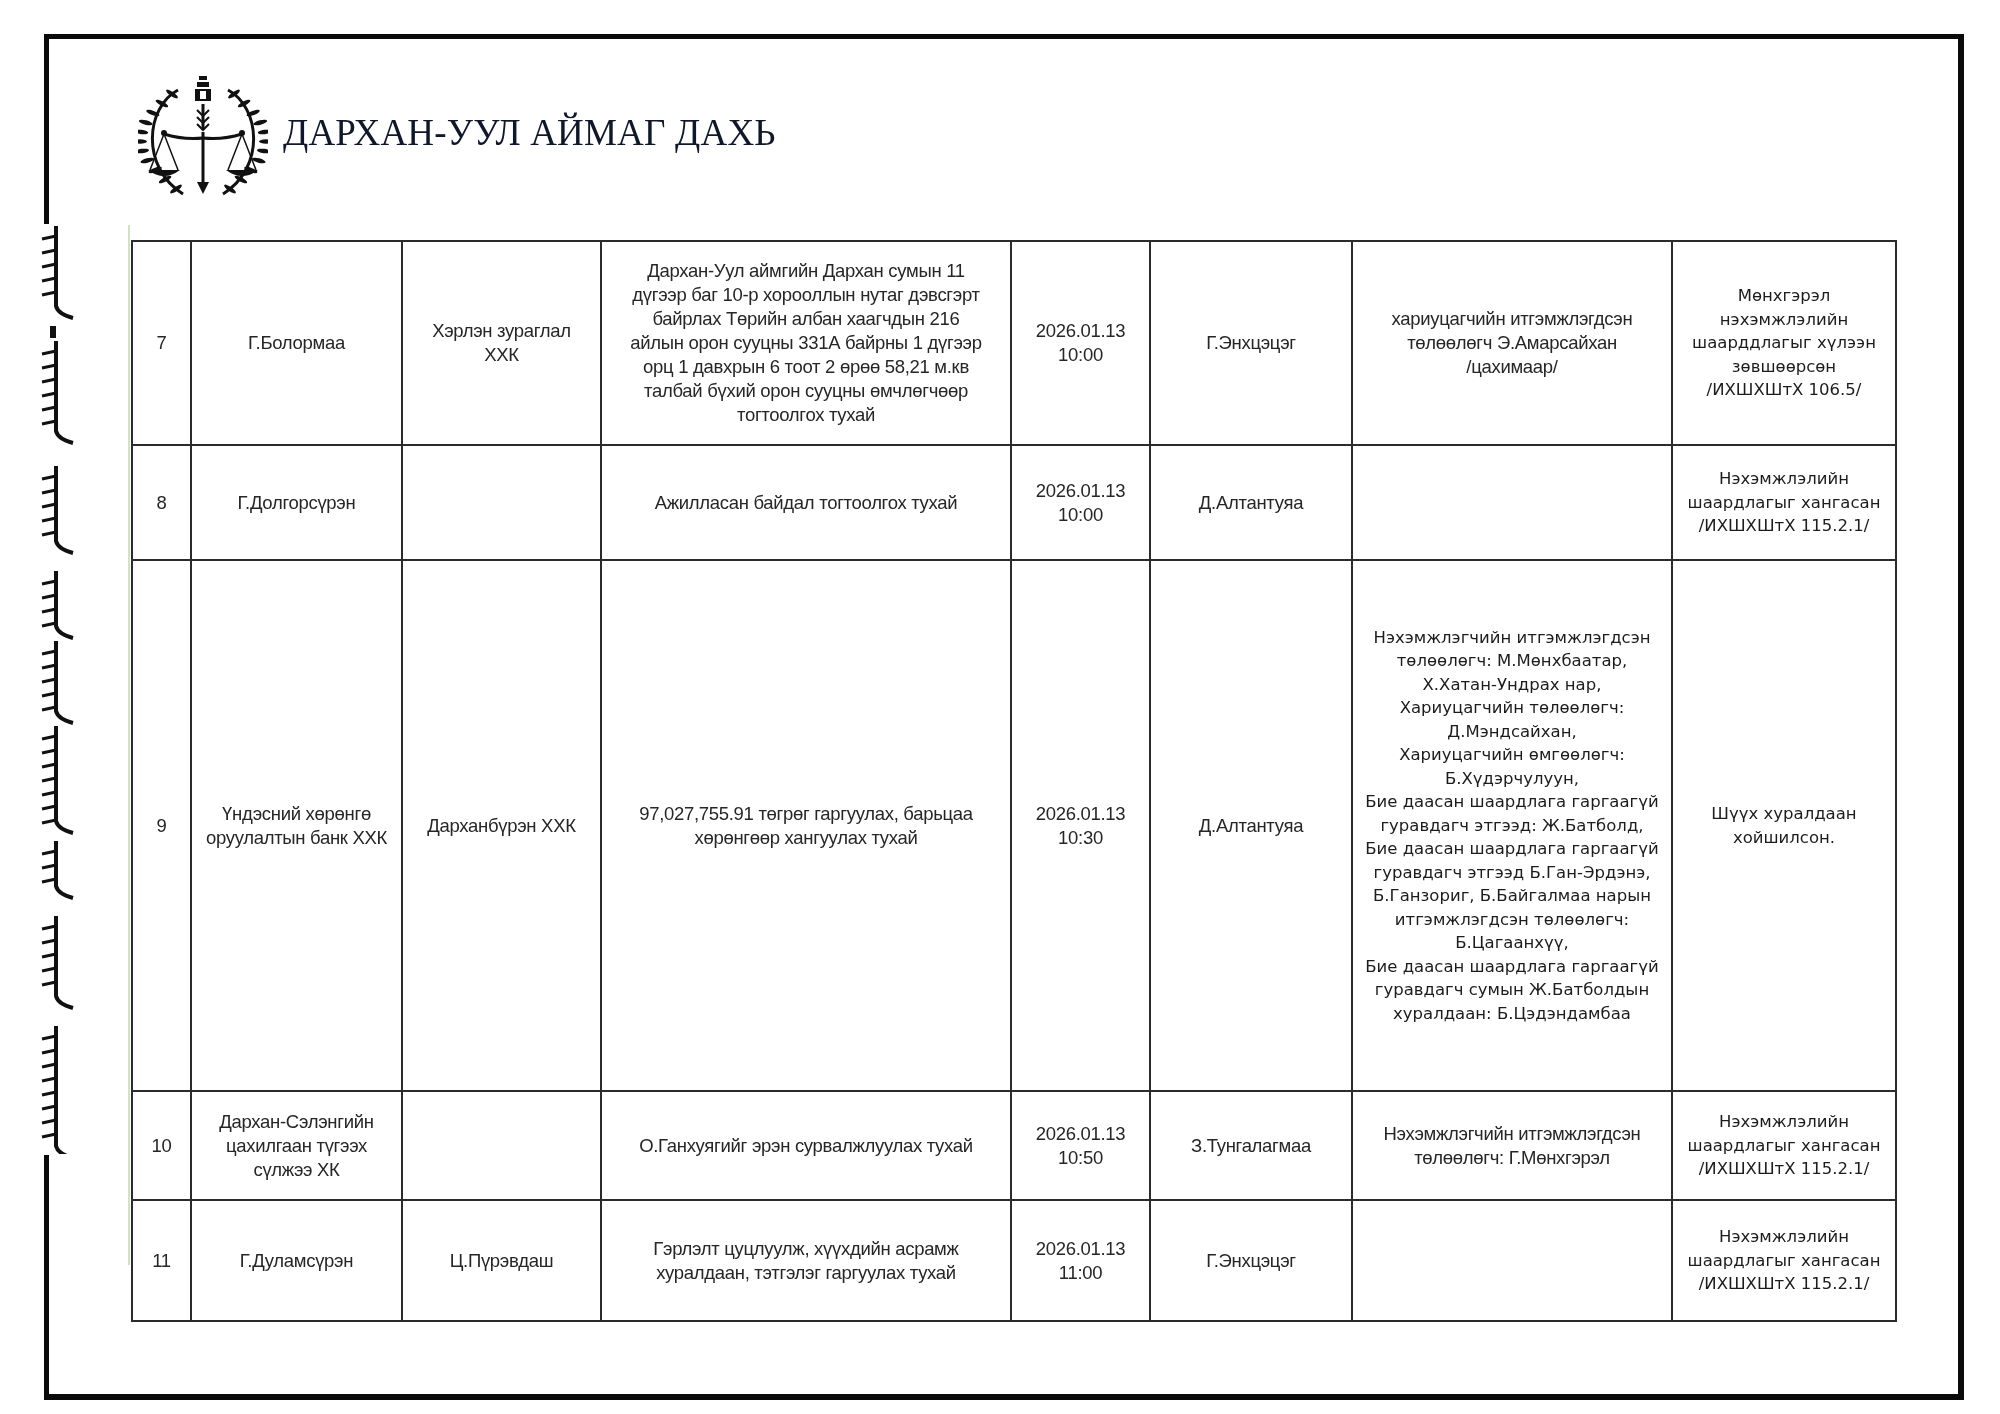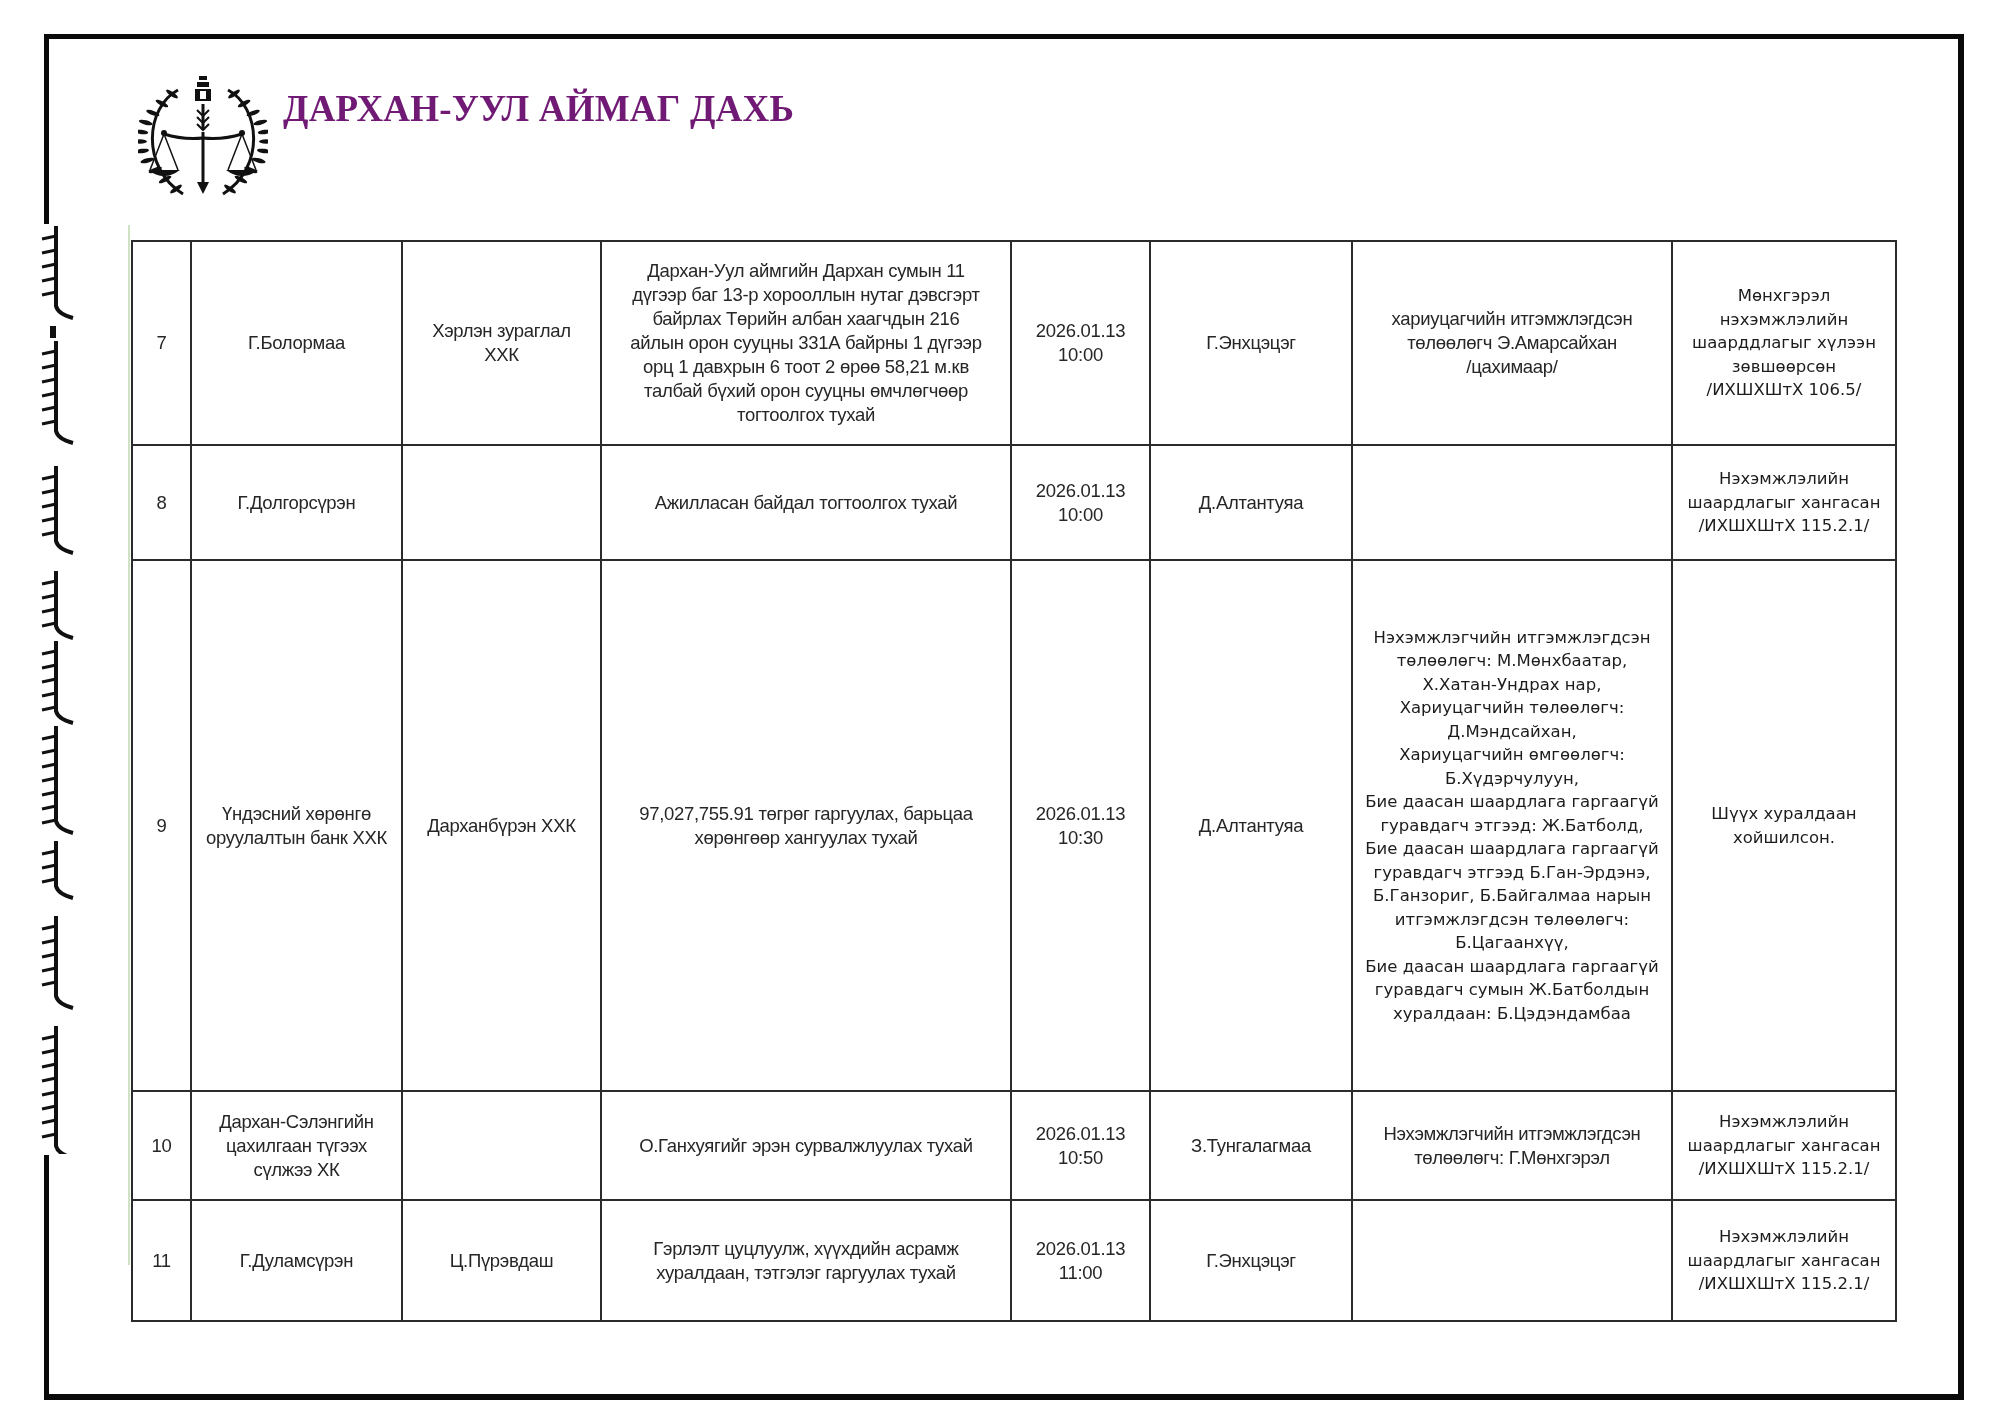--- a/index.html
+++ b/index.html
@@ -12,21 +12,21 @@
   .frame-left-top { position: absolute; left: 44px; top: 34px; width: 5px; height: 190px; background: #0a0a0a; }
   .frame-left-bottom { position: absolute; left: 44px; top: 1155px; width: 5px; height: 245px; background: #0a0a0a; }
   .scan-edge { position: absolute; left: 128px; top: 225px; width: 2px; height: 1040px; background: #cfe3c4; }
 
   
   .motto { position: absolute; left: 18px; top: 226px; width: 70px; height: 928px; }
   .motto svg { width: 100%; height: 100%; }
 
   
   .emblem { position: absolute; left: 138px; top: 72px; width: 130px; height: 132px; }
-  .org-title { position: absolute; left: 283px; top: 88px; font-family: "Liberation Serif", serif; font-weight: bold; font-size: 37px; line-height: 42px; color: #701a75; letter-spacing: 0.2px; }
+  .org-title { position: absolute; left: 283px; top: 112px; font-family: "Liberation Serif", serif; font-weight: normal; font-size: 37px; line-height: 42px; color: #0f172a; letter-spacing: 0.2px; }
   .org-title div { white-space: nowrap; }
 
   
   .sched { position: absolute; left: 131px; top: 240px; border-collapse: collapse; table-layout: fixed; }
   .sched td { border: 2px solid #2b2b2b; text-align: center; vertical-align: middle; padding: 4px 8px; font-family: "Liberation Sans", sans-serif; font-size: 18.5px; line-height: 24px; color: #262626; transform-origin: center; }
   .sched td.narrow { font-stretch: condensed; letter-spacing: -0.3px; }
   .sched td.wide { font-family: "DejaVu Sans", sans-serif; font-size: 16.5px; line-height: 23.5px; letter-spacing: 0; color: #1c1c1c; }
   .cell-lines div { white-space: nowrap; }
 </style>
 </head>
@@ -174,21 +174,21 @@
         <td class="narrow cell-lines">7</td>
         <td class="narrow cell-lines">
           <div>Г.Болормаа</div>
         </td>
         <td class="narrow cell-lines">
           <div>Хэрлэн зураглал</div>
           <div>ХХК</div>
         </td>
         <td class="narrow cell-lines">
           <div>Дархан-Уул аймгийн Дархан сумын 11</div>
-          <div>дүгээр баг 13-р хорооллын нутаг дэвсгэрт</div>
+          <div>дүгээр баг 10-р хорооллын нутаг дэвсгэрт</div>
           <div>байрлах Төрийн албан хаагчдын 216</div>
           <div>айлын орон сууцны 331А байрны 1 дүгээр</div>
           <div>орц 1 давхрын 6 тоот 2 өрөө 58,21 м.кв</div>
           <div>талбай бүхий орон сууцны өмчлөгчөөр</div>
           <div>тогтоолгох тухай</div>
         </td>
         <td class="narrow cell-lines">
           <div>2026.01.13</div>
           <div>10:00</div>
         </td>

